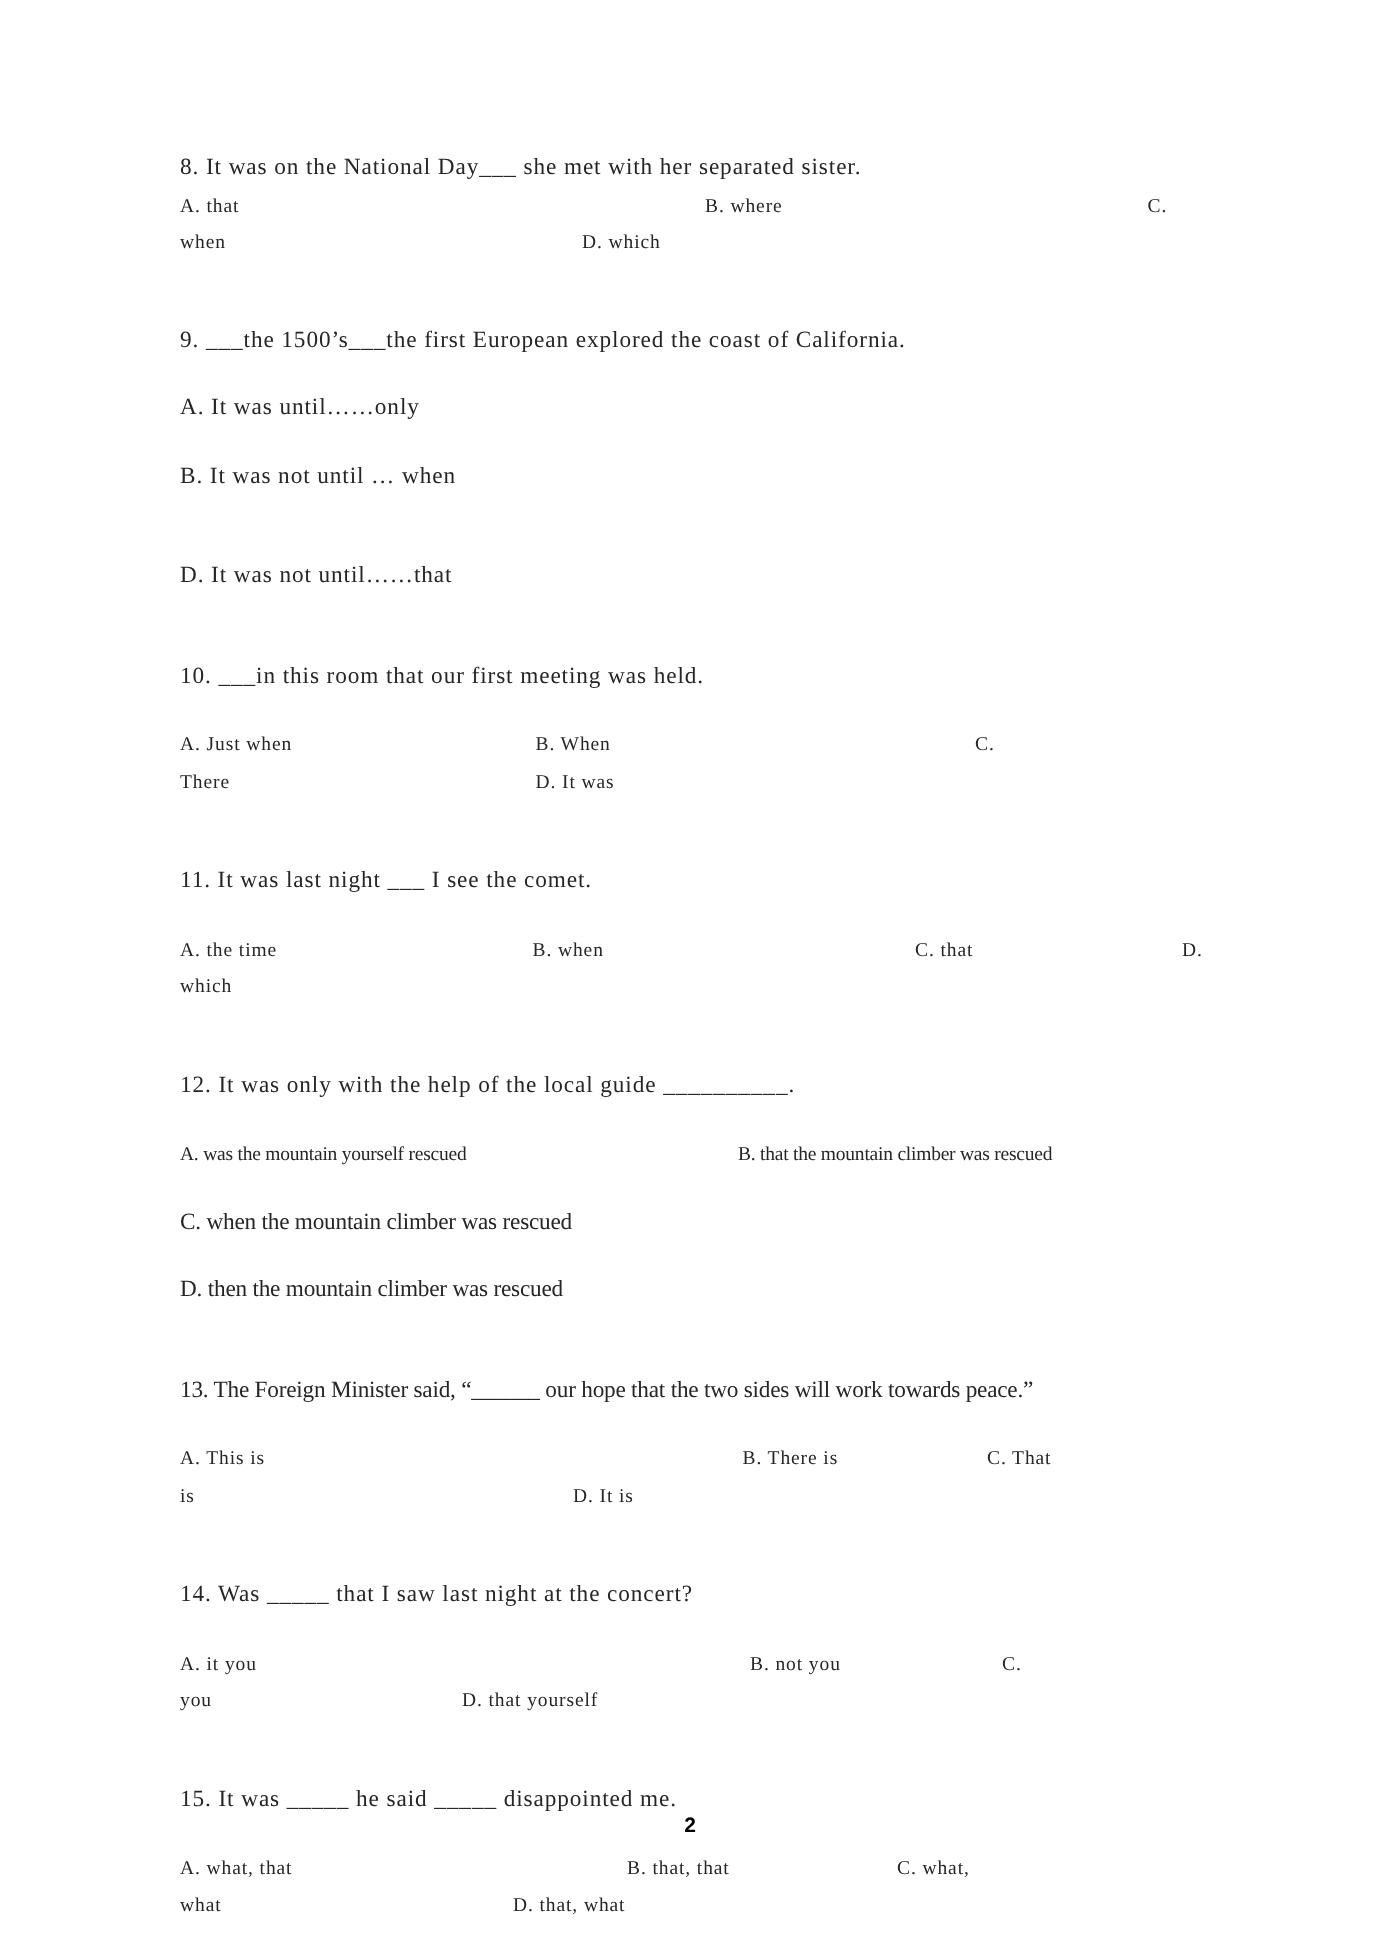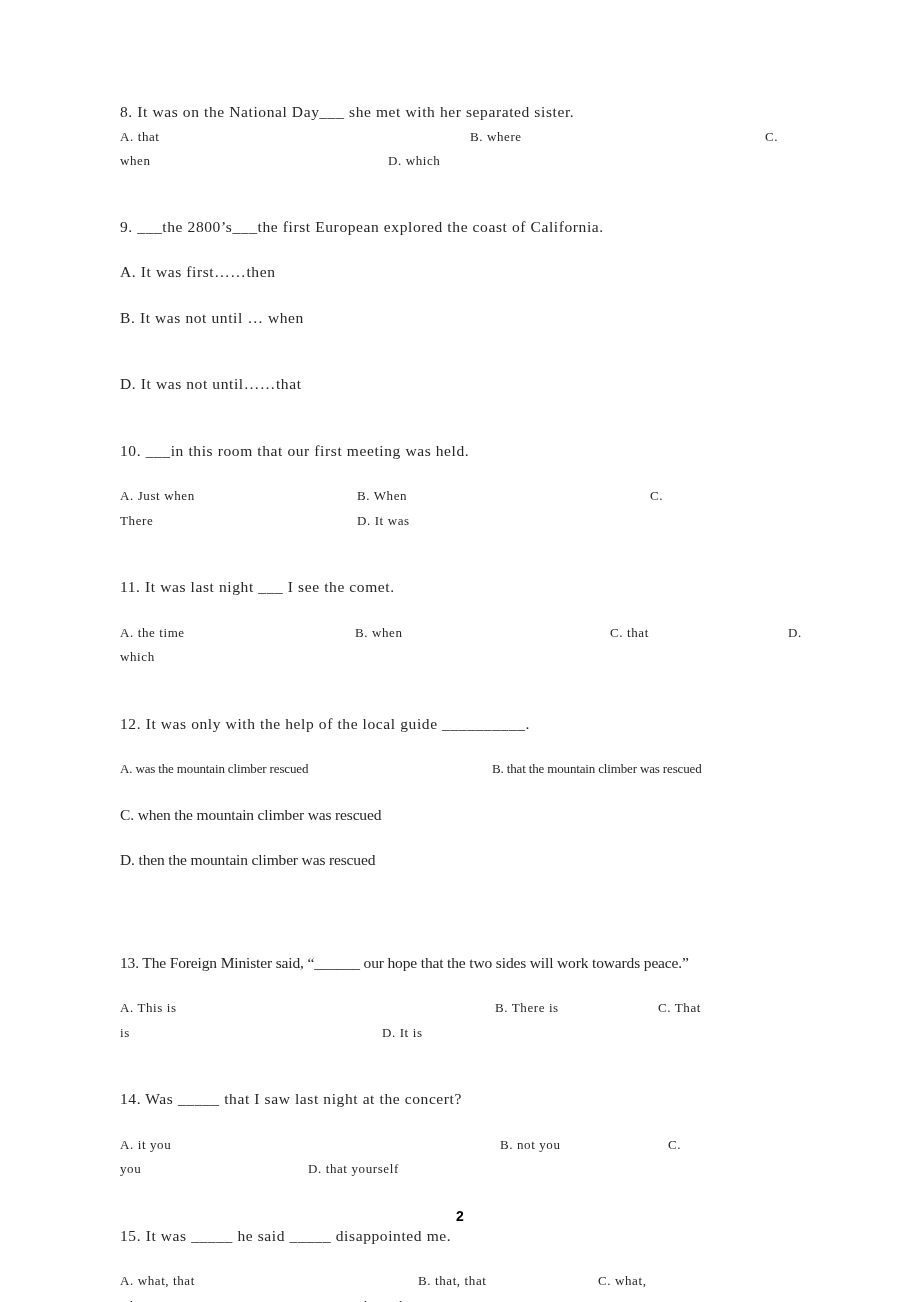--- a/index.html
+++ b/index.html
@@ -42,21 +42,20 @@
 
   .line {
     font-size: 15.5px;
     line-height: 24.5px;
     letter-spacing: 0.6px;
     white-space: pre;
     color: #262626;
   }
   .line.wrap {
     white-space: pre-wrap;
-    margin-top: 36px;
   }
 
   
   .optline {
     position: relative;
     height: 24.5px;
     font-size: 13px;
     line-height: 24.5px;
     letter-spacing: 0.6px;
     white-space: pre;
@@ -103,23 +102,23 @@
       </div>
       <div class="optline">
         <span class="tabcell" style="left:0px">when</span>
         <span class="tabcell" style="left:268px">D. which</span>
       </div>
     </div>
 
     <div class="spacer-sm"></div>
 
     <div class="qblock">
-      <div class="line">9. ___the 2800’s___the first European explored the coast of California.</div>
-      <div class="spacer-md"></div>
-      <div class="line">A. It was first……then</div>
+      <div class="line">9. ___the 1500’s___the first European explored the coast of California.</div>
+      <div class="spacer-md"></div>
+      <div class="line">A. It was until……only</div>
       <div class="spacer-md"></div>
       <div class="line">B. It was not until … when</div>
       <div class="spacer-md"></div>
       <div class="spacer-md"></div>
       <div class="line">D. It was not until……that</div>
     </div>
 
     <div class="spacer-md"></div>
 
     <div class="qblock">
@@ -151,21 +150,21 @@
         <span class="tabcell" style="left:0px">which</span>
       </div>
     </div>
 
     <div class="spacer-md"></div>
 
     <div class="qblock">
       <div class="line">12. It was only with the help of the local guide __________.</div>
       <div class="spacer-md"></div>
       <div class="optline">
-        <span class="tabcell condensed" style="left:0px">A. was the mountain climber rescued</span>
+        <span class="tabcell condensed" style="left:0px">A. was the mountain yourself rescued</span>
         <span class="tabcell condensed" style="left:372px">B. that the mountain climber was rescued</span>
       </div>
       <div class="spacer-md"></div>
       <div class="line condensed">C. when the mountain climber was rescued</div>
       <div class="spacer-md"></div>
       <div class="line condensed">D. then the mountain climber was rescued</div>
     </div>
 
     <div class="spacer-md"></div>
 

